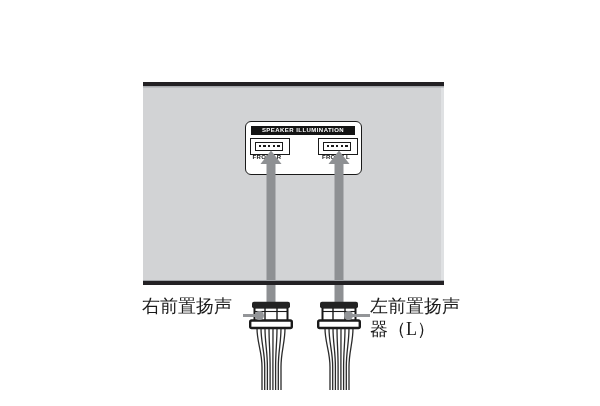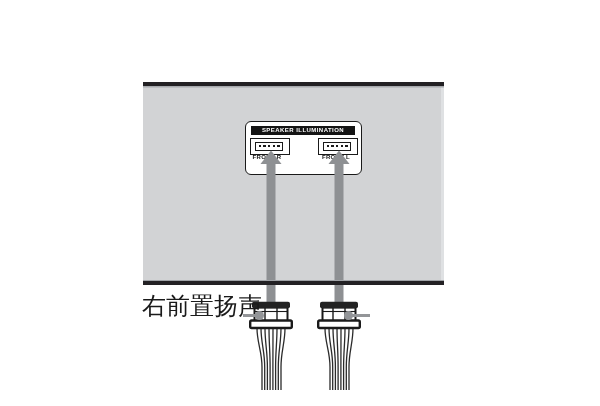--- a/index.html
+++ b/index.html
@@ -33,21 +33,21 @@
 
   
   .cable-arrow{z-index:2;} .plug{z-index:3;} 
 
   
   .leader{height:2.8px;background:#939598;z-index:4;}
   .leader-dot{width:9px;height:9px;border-radius:50%;background:#939598;z-index:4;}
 
   
   .caption{font-family:"Liberation Serif","DejaVu Serif",serif;color:#1a1a1a;
-           font-size:24px;line-height:23px;white-space:nowrap;z-index:5;}
+           font-size:18px;line-height:23px;white-space:nowrap;z-index:5;}
 </style>
 </head>
 <body>
 
 <div class="stage">
 
   <div class="abs rear-panel"></div>
 
   <div class="abs illum-box">
     <div class="abs illum-header">SPEAKER ILLUMINATION</div>
@@ -129,15 +129,17 @@
 
   <div class="abs leader" style="left:243px;top:314px;width:17px;"></div>
   <div class="abs leader-dot" style="left:254.5px;top:310.8px;"></div>
   <div class="abs leader" style="left:348px;top:314px;width:21.5px;"></div>
   <div class="abs leader-dot" style="left:344px;top:310.8px;"></div>
 
   <div class="abs caption" style="left:142px;top:295px;">
     <div>右前置扬声</div>
   </div>
   <div class="abs caption" style="left:370px;top:295px;">
+    <div>左前置扬声</div>
+    <div>器（L）</div>
   </div>
 
 </div>
 
 </body></html>

